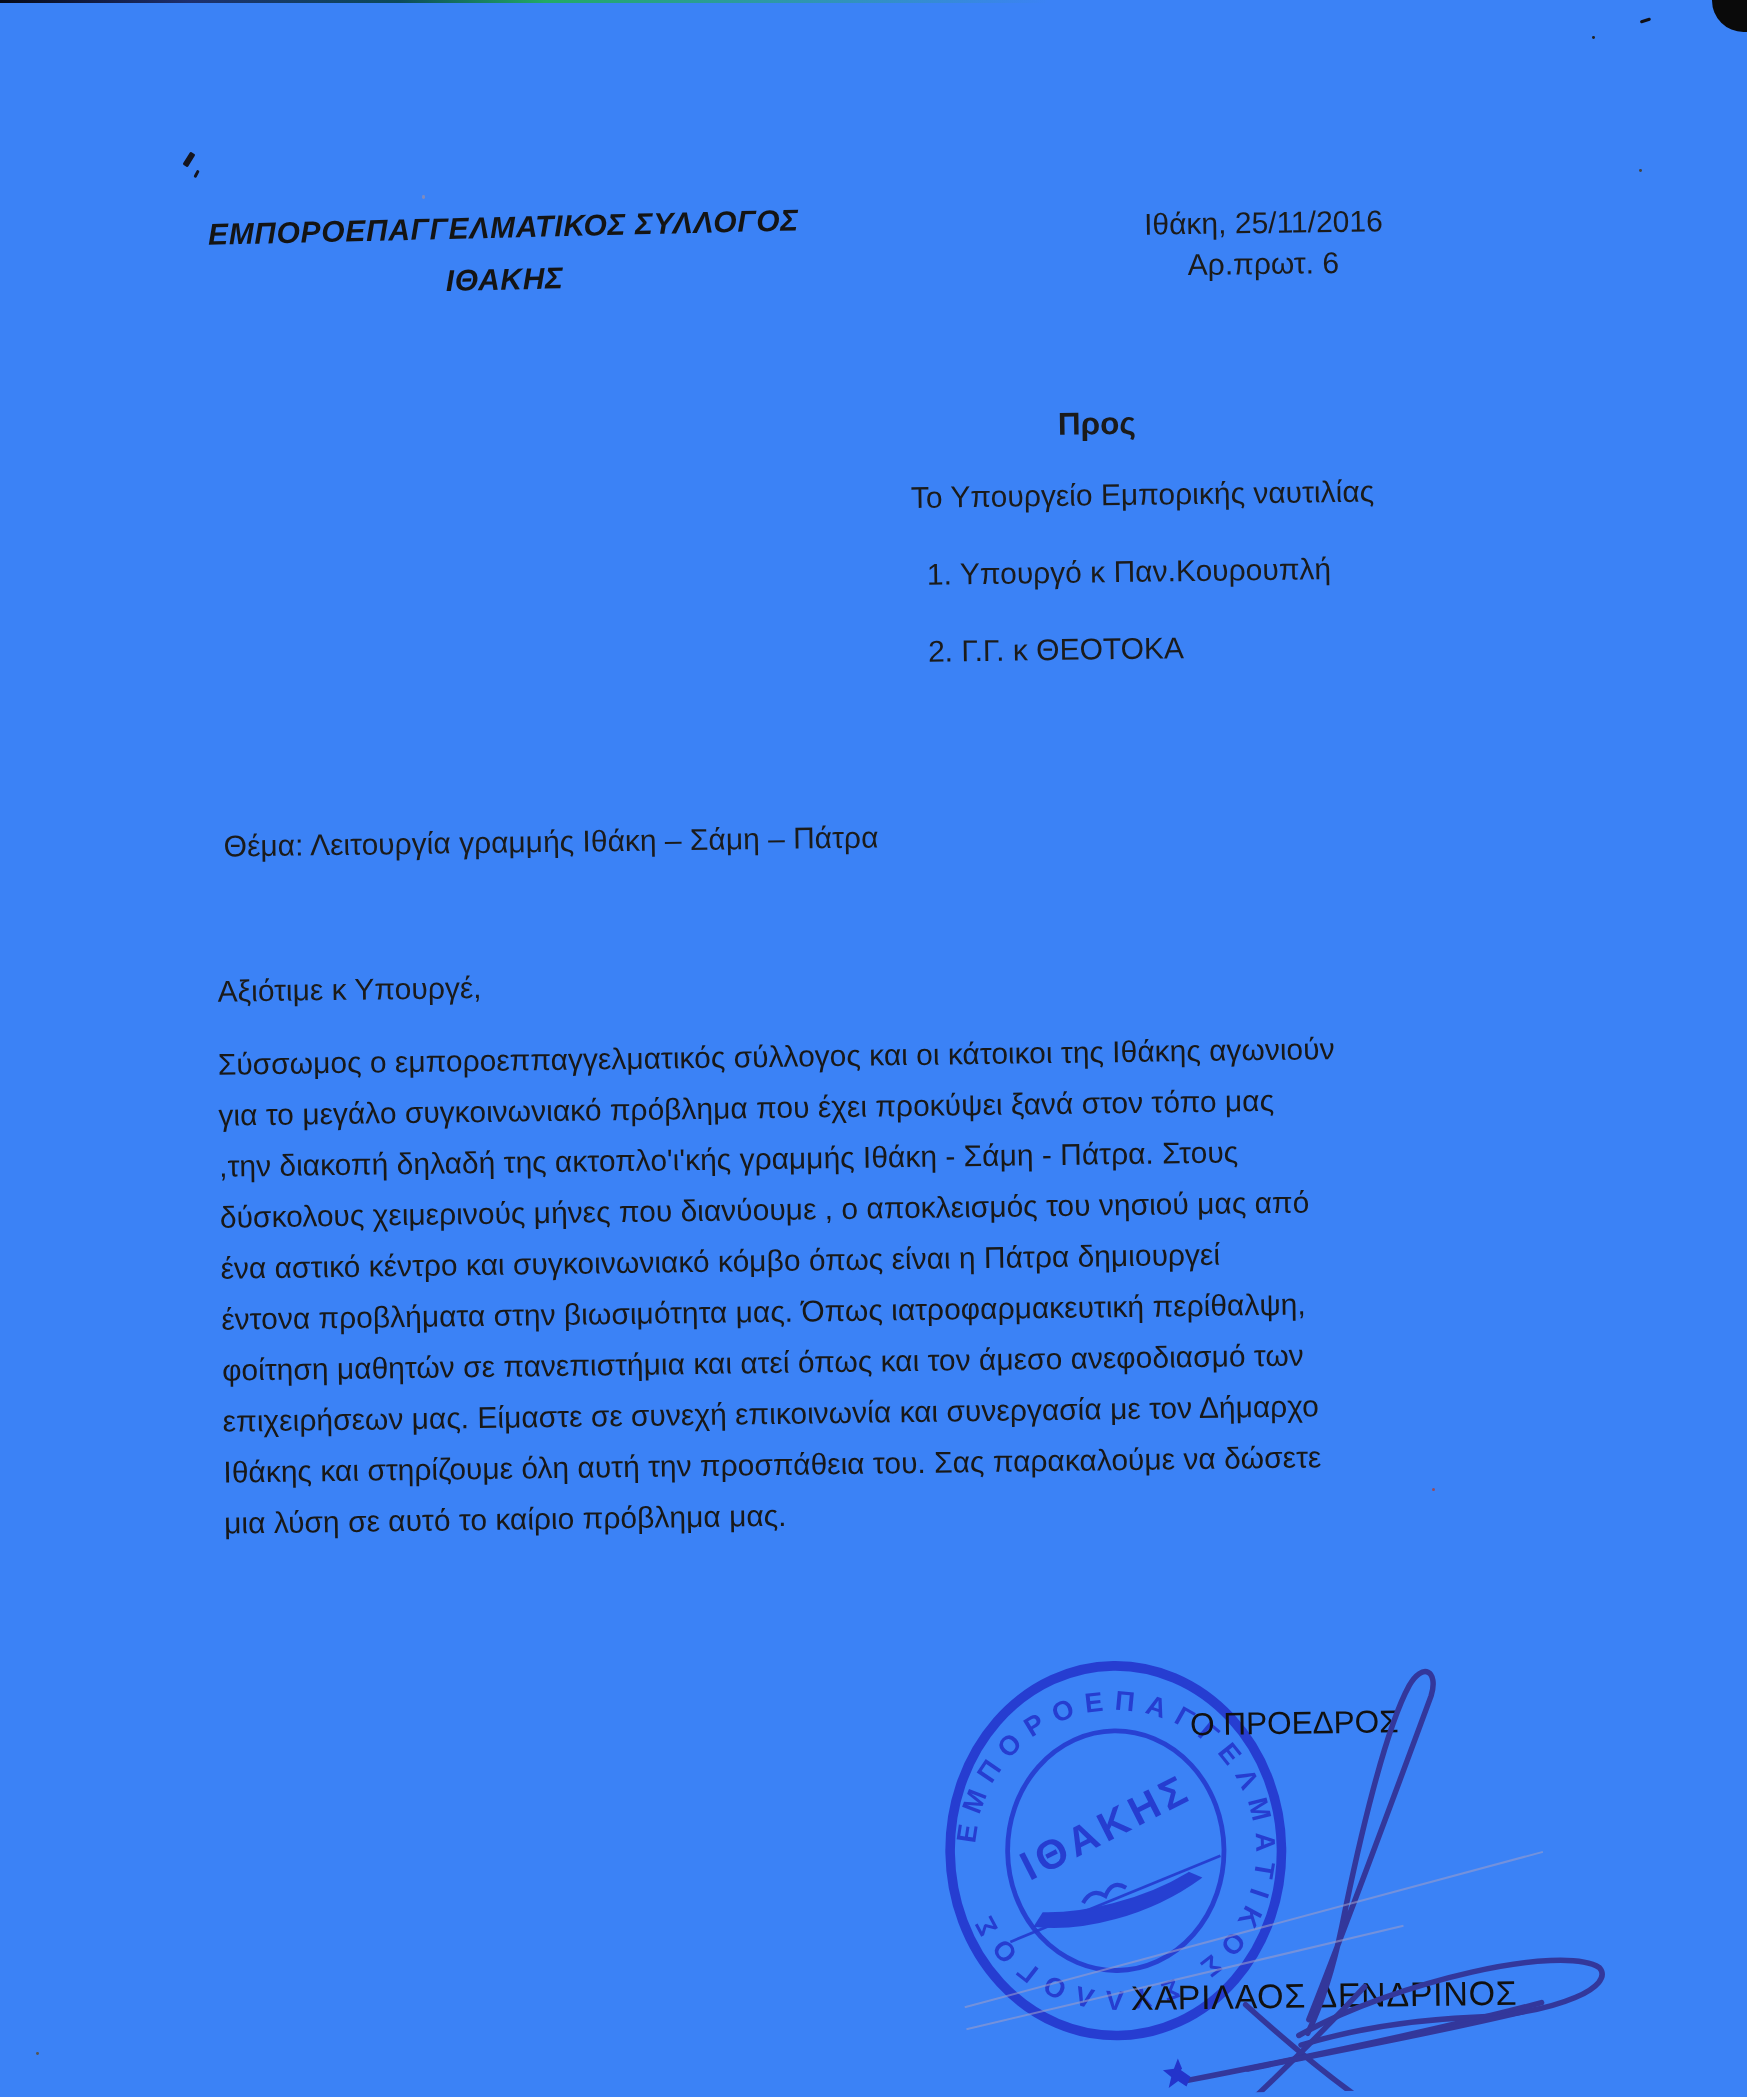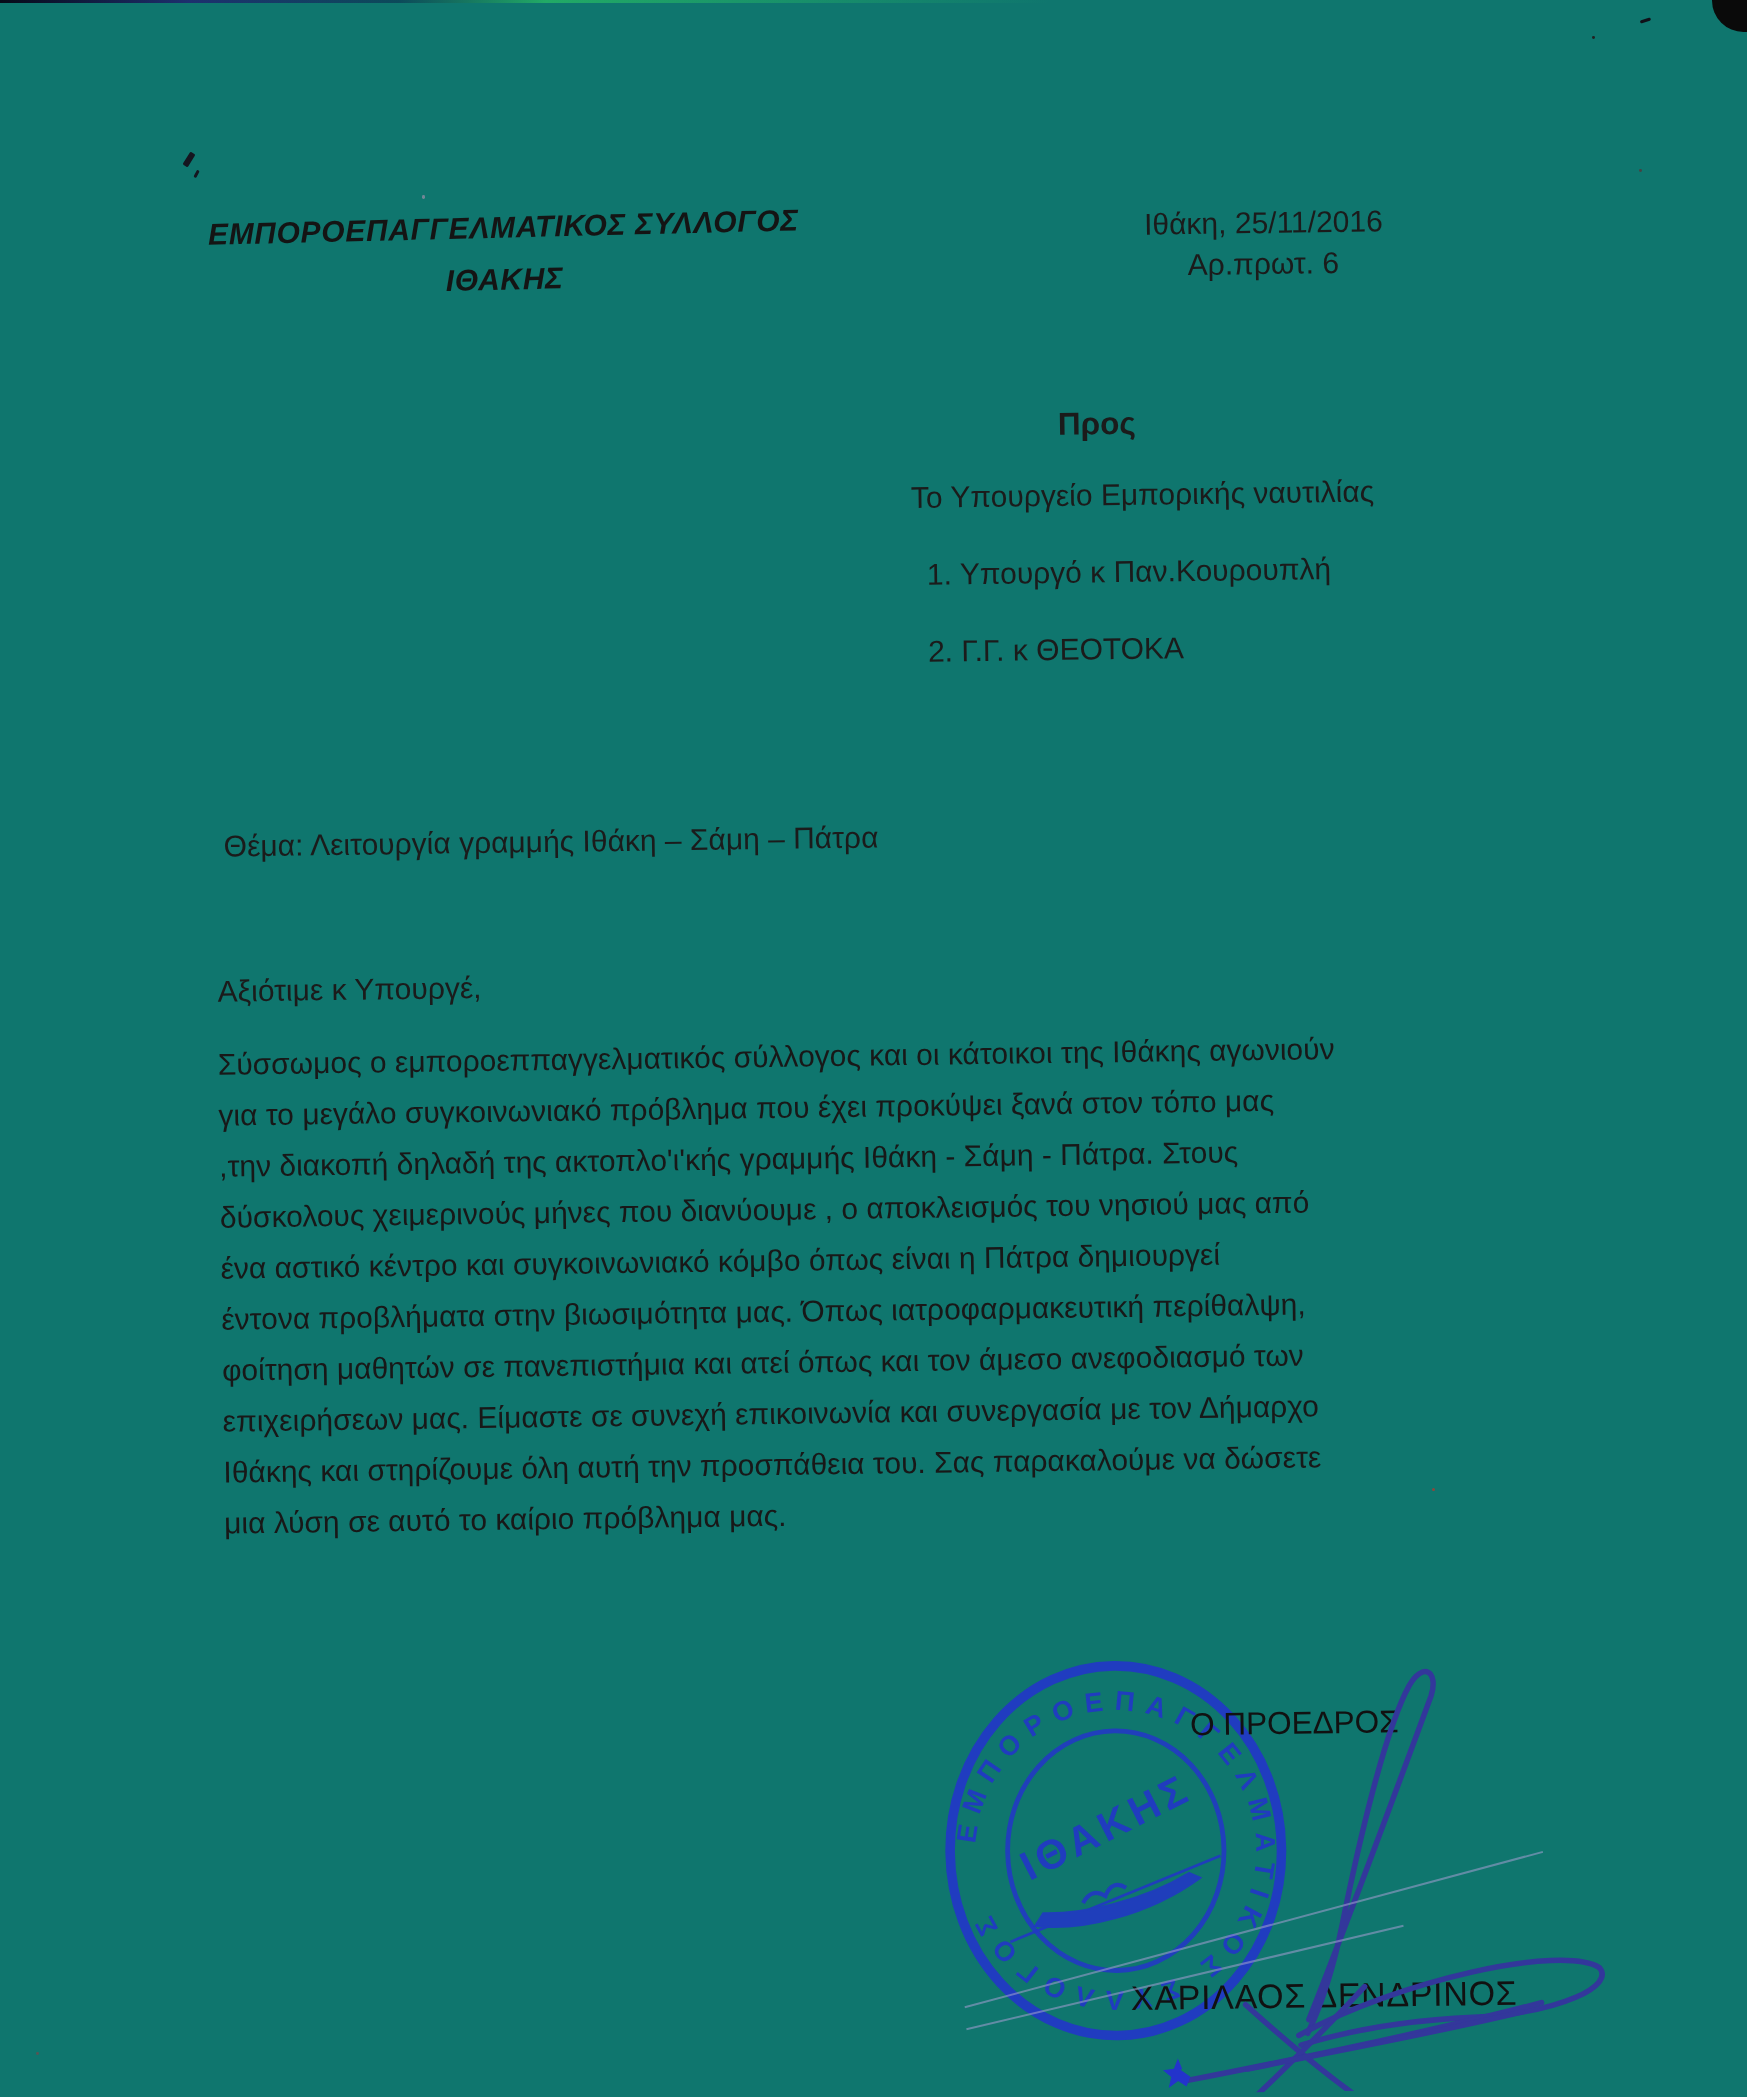--- a/index.html
+++ b/index.html
@@ -1,19 +1,19 @@
 <!DOCTYPE html>
 <html lang="el" style="font-size:11px"><head>
 <meta charset="utf-8">
 <style>
   html,body{margin:0;padding:0;background:#777;}
   .page{
     position:relative;
     width:1748px;height:2097px;
-    background:#0f766e;
+    background:#3b82f6;
     overflow:hidden;
     font-family:"Liberation Sans","DejaVu Sans",sans-serif;
     color:#1b1b1b;
   }
   
   .scan-top-strip{
     position:absolute;top:0;left:0;width:60%;height:3.4px;
     background:linear-gradient(to right,#060a18,#1d2f6e 18%,#0c4a5a 38%,#2a6 52%,rgba(255,255,255,0) 100%);
   }
   .scan-corner{

